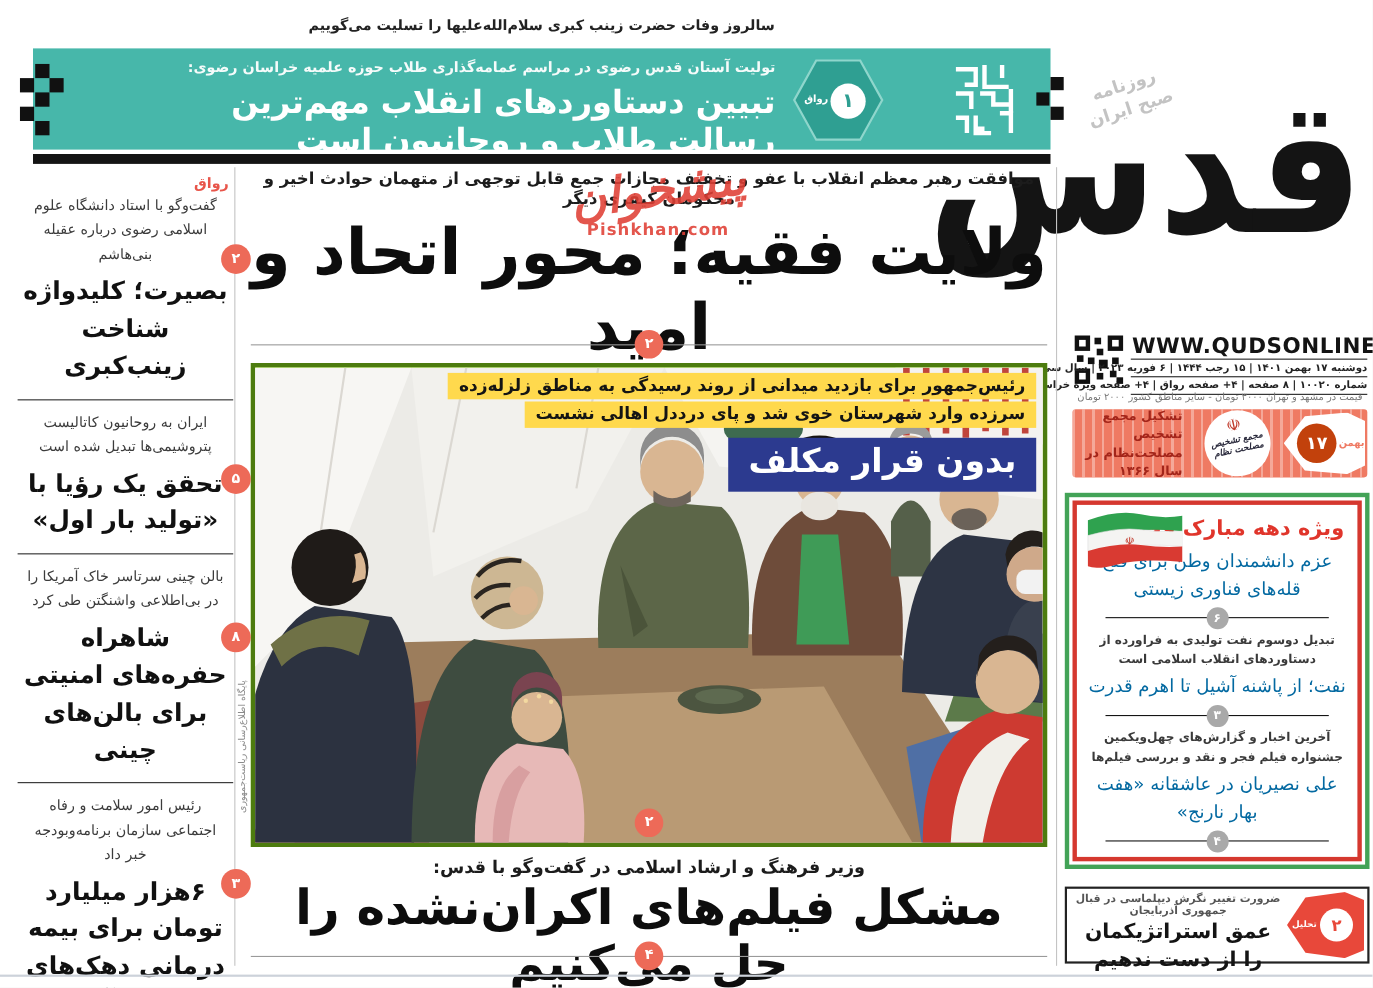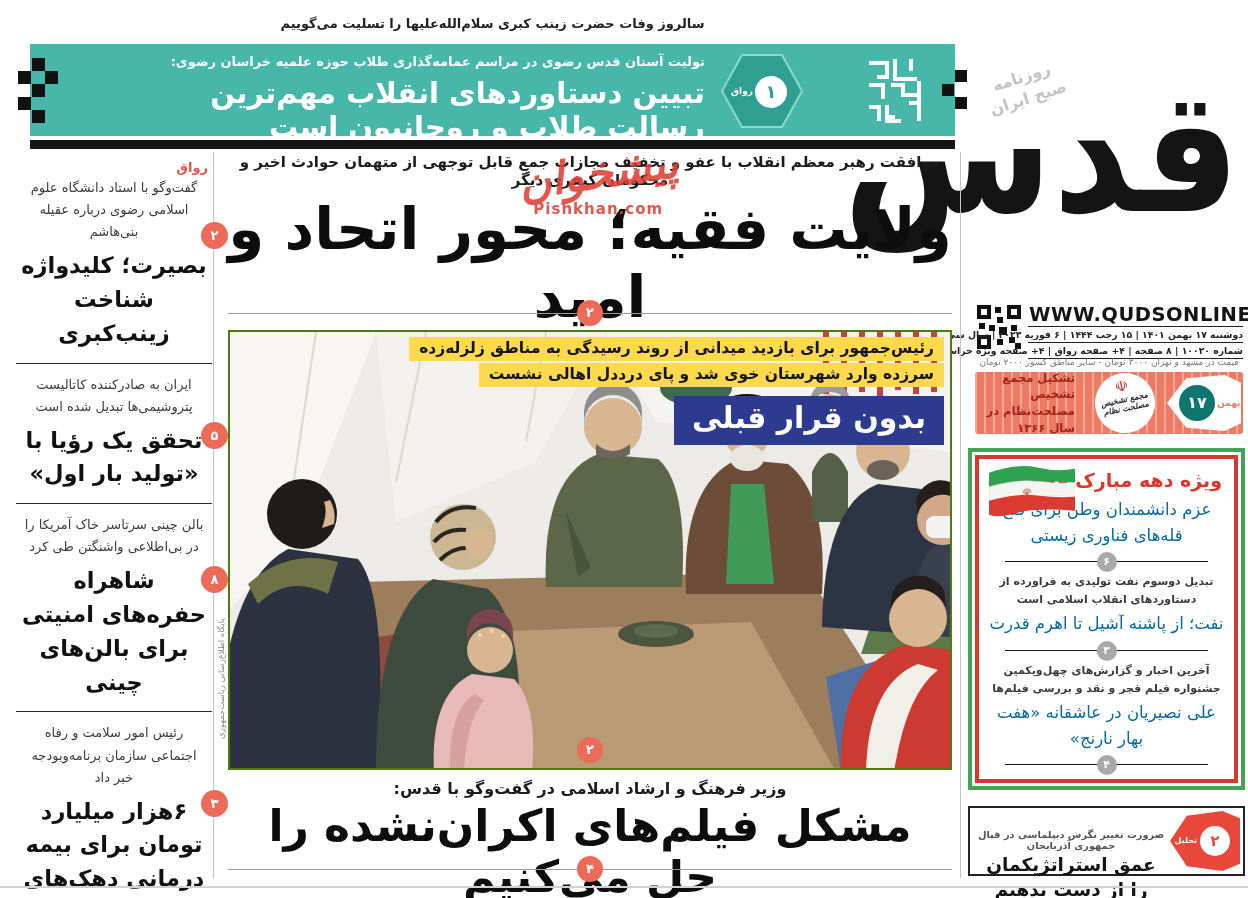--- a/index.html
+++ b/index.html
@@ -50,21 +50,21 @@
     padding:4px 10px; position:relative; text-align:right; }
   .h-seal { position:relative; width:78px; height:62px; }
   .h-seal .disc { position:absolute; top:1px; right:8px; width:60px; height:60px; border-radius:50%;
     background:#fff; text-align:center; transform:rotate(-12deg); }
   .h-seal .emb { color:#c03a2b; font-size:15px; line-height:1.1; padding-top:5px; }
   .h-seal .txt { font-size:8px; font-weight:bold; color:#2a2a3c; line-height:1.15; font-style:italic; }
   .h-day { position:relative; width:78px; height:62px; margin-left:2px; }
   .h-day .blob { position:absolute; inset:3px 2px; background:#fff;
     clip-path:polygon(0 50%, 26% 6%, 78% 0, 100% 14%, 100% 86%, 78% 100%, 26% 94%); }
   .h-day .circle { position:absolute; top:13px; left:14px; width:36px; height:36px; border-radius:50%;
-    background:#0f766e; color:#fff; font-weight:bold; font-size:16px; text-align:center; line-height:36px; }
+    background:#c2410c; color:#fff; font-weight:bold; font-size:16px; text-align:center; line-height:36px; }
   .h-day .mon { position:absolute; top:26px; left:52px; color:#ef7a63; font-size:9px; font-weight:bold; }
   
   .fajr { position:absolute; top:448px; left:968px; width:277px; height:342px;
     border:4px solid #43a357; background:#fff; padding:3px; }
   .fajr-inner { position:relative; height:100%; border:4px solid #d5382f; padding:6px 10px 4px; }
   .fajr-flag { position:absolute; top:6px; left:8px; }
   .fajr-head { color:#e0352b; font-size:19px; font-weight:bold; text-align:right; margin:4px 2px 6px 0; }
   .f-kicker { font-size:11px; font-weight:bold; color:#3a3a3a; text-align:center; line-height:1.65; }
   .f-kicker.first { padding-left:78px; text-align:right; }
   .f-title { font-size:16.5px; font-weight:normal; color:#0369a1; text-align:center; line-height:1.55; margin-top:2px; }
@@ -73,21 +73,21 @@
     width:20px; height:20px; border-radius:50%; background:#a9a9a9; color:#fff;
     font-size:11px; font-weight:bold; text-align:center; line-height:20px; }
   
   .analysis { position:absolute; top:806px; left:968px; width:277px; height:70px;
     border:2px solid #222; background:#fff; display:flex; flex-direction:row; }
   .a-badge { position:relative; width:70px; height:60px; margin:3px 3px 0 0; background:#e8483a;
     clip-path:polygon(0 50%, 24% 8%, 75% 0, 100% 12%, 100% 88%, 75% 100%, 24% 92%); }
   .a-badge .circle { position:absolute; top:15px; right:10px; width:30px; height:30px; border-radius:50%;
     background:#fff; color:#e8483a; font-size:15px; font-weight:bold; text-align:center; line-height:30px; }
   .a-badge .lbl { position:absolute; top:25px; right:43px; color:#fff; font-size:8px; font-weight:bold; }
-  .a-text { flex:1; padding:21px 4px 2px 6px; }
+  .a-text { flex:1; padding:4px 4px 2px 6px; }
   .a-kicker { font-size:9.8px; font-weight:bold; color:#555; text-align:center; }
   .a-title { font-size:18.5px; font-weight:bold; color:#141414; text-align:center; line-height:1.35; margin-top:2px; }
   
   .vrule { position:absolute; width:1px; background:#c4c4c4; top:152px; height:726px; }
   .vrule.left { left:213px; } .vrule.right { left:960px; }
   
   .sidebar { position:absolute; top:150px; left:16px; width:196px; }
   .s-item { position:relative; padding:10px 4px 12px; border-bottom:1.5px solid #2a2a2a; }
   .s-item:last-child { border-bottom:1.5px solid #2a2a2a; }
   .s-section { color:#e8554a; font-size:13px; font-weight:bold; text-align:right; margin-bottom:2px; }
@@ -105,21 +105,21 @@
   .watermark .scr { font-size:44px; font-weight:bold; font-style:italic; transform:rotate(-8deg); display:block; }
   .watermark .dom { font-size:15px; font-weight:bold; letter-spacing:1px; direction:ltr; display:block; margin-top:2px; }
   .pagemark { position:relative; height:26px; }
   .pagemark .line { position:absolute; top:13px; left:0; right:0; height:1px; background:#9a9a9a; }
   .pagemark .circle { position:absolute; top:0; left:50%; transform:translateX(-50%);
     width:26px; height:26px; border-radius:50%; background:#ed6a58; color:#fff;
     font-size:13px; font-weight:bold; text-align:center; line-height:26px; }
   .lead-pm { position:absolute; top:300px; left:228px; width:724px; }
   
   .photo { position:absolute; top:330px; left:228px; width:724px; height:440px;
-    border:2px solid #4d7c0f; background:#bef264; overflow:hidden; }
+    border:4px solid #4d7c0f; background:#bef264; overflow:hidden; }
   .photo-kickers { position:absolute; top:5px; right:6px; text-align:right; z-index:3; }
   .photo-kickers span { display:inline-block; background:#ffd94d; color:#141414;
     font-size:15.5px; font-weight:bold; padding:2px 10px 4px; margin-bottom:2px; }
   .photo-title { position:absolute; top:64px; right:6px; background:#2c3a8f; color:#fff;
     font-size:30px; font-weight:bold; padding:4px 18px 10px; z-index:3; }
   .photo-page { position:absolute; bottom:5px; left:50%; transform:translateX(-50%);
     width:26px; height:26px; border-radius:50%; background:#ed6a58; color:#fff;
     font-size:13px; font-weight:bold; text-align:center; line-height:26px; z-index:3; }
   .credit { position:absolute; top:618px; left:216px; height:160px; writing-mode:vertical-rl;
     transform:rotate(180deg); font-size:8.5px; color:#8a8a8a; letter-spacing:.5px; }
@@ -277,21 +277,21 @@
   <div class="vrule right"></div>
 
   <div class="sidebar">
     <div class="s-item">
       <div class="s-section">رواق</div>
       <div class="s-kicker">گفت‌وگو با استاد دانشگاه علوم اسلامی رضوی درباره عقیله بنی‌هاشم</div>
       <div class="s-badge" style="top:72px">۲</div>
       <div class="s-title">بصیرت؛ کلیدواژه شناخت زینب‌کبری</div>
     </div>
     <div class="s-item">
-      <div class="s-kicker">ایران به صادرکننده کاتالیست پتروشیمی‌ها تبدیل شده است</div>
+      <div class="s-kicker">ایران به روحانیون کاتالیست پتروشیمی‌ها تبدیل شده است</div>
       <div class="s-badge" style="top:58px">۵</div>
       <div class="s-title">تحقق یک رؤیا با «تولید بار اول»</div>
     </div>
     <div class="s-item">
       <div class="s-kicker">بالن چینی سرتاسر خاک آمریکا را در بی‌اطلاعی واشنگتن طی کرد</div>
       <div class="s-badge" style="top:62px">۸</div>
       <div class="s-title">شاهراه حفره‌های امنیتی برای بالن‌های چینی</div>
     </div>
     <div class="s-item">
       <div class="s-kicker">رئیس امور سلامت و رفاه اجتماعی سازمان برنامه‌وبودجه خبر داد</div>
@@ -385,21 +385,21 @@
       <circle cx="264" cy="318" r="23" fill="#d9b692"></circle>
       <path d="M241 314 A23 23 0 0 1 287 314 L287 300 A23 23 0 0 0 241 300 Z" fill="#7a4450"></path>
       <circle cx="254" cy="303" r="2" fill="#f3d9a0"></circle>
         <circle cx="266" cy="299" r="2" fill="#f3d9a0"></circle>
         <circle cx="277" cy="304" r="2" fill="#f3d9a0"></circle>
     </svg>
     <div class="photo-kickers">
       <span>رئیس‌جمهور برای بازدید میدانی از روند رسیدگی به مناطق زلزله‌زده</span><br>
       <span>سرزده وارد شهرستان خوی شد و پای درددل اهالی نشست</span>
     </div>
-    <div class="photo-title">بدون قرار قبلی</div>
+    <div class="photo-title">بدون قرار مکلف</div>
     <div class="photo-page">۲</div>
   </div>
   <div class="credit">پایگاه اطلاع‌رسانی ریاست‌جمهوری</div>
 
   <div class="bottom">
     <div class="bottom-kicker">وزیر فرهنگ و ارشاد اسلامی در گفت‌وگو با قدس:</div>
     <div class="bottom-title">مشکل فیلم‌های اکران‌نشده را حل می‌کنیم</div>
   </div>
   <div class="pagemark bottom-pm">
     <div class="line"></div>

